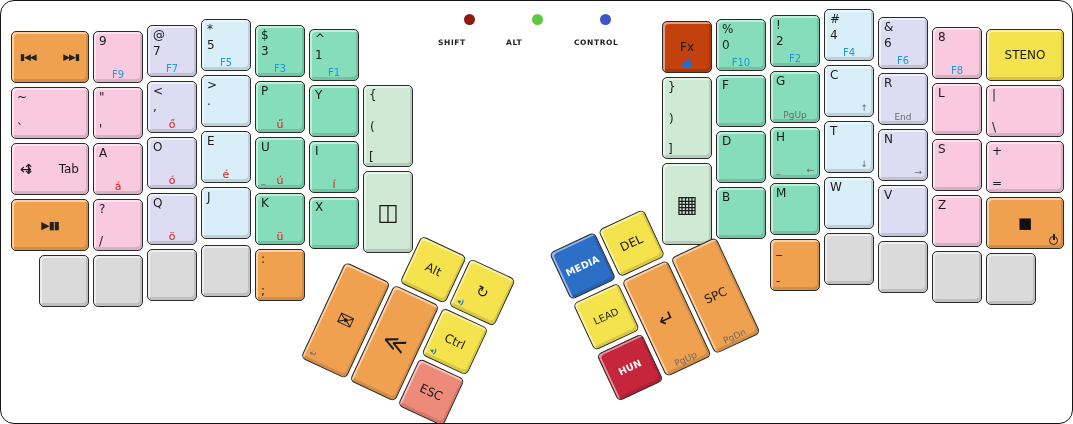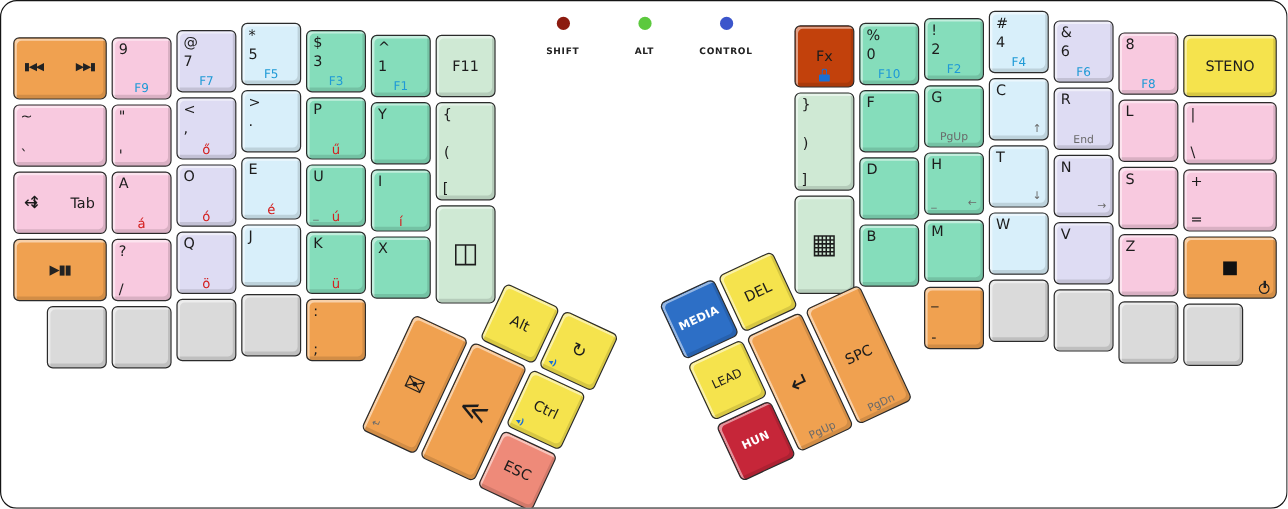--- a/index.html
+++ b/index.html
@@ -34,21 +34,21 @@
   .c-ic20{font-size:20px}
   .c-ic24{font-size:23px}
   .c-stop{font-size:15px;color:#111}
   .c-vol{color:#1a6fd4;font-size:7px;font-weight:bold}
   .c-lock{width:9px;height:6px;background:#1a6fd4;border-radius:1px}
   .c-lock::before{content:"";position:absolute;top:-5px;left:2px;width:5px;height:6px;
       border:1.5px solid #1a6fd4;border-bottom:none;border-radius:3px 3px 0 0;box-sizing:border-box}
   .c-power{width:9px;height:9px;border:1.5px solid #222;border-radius:50%;box-sizing:border-box}
   .c-power::after{content:"";position:absolute;left:50%;top:-3px;width:2px;height:6px;background:#222;transform:translateX(-50%)}
   
-  .ind{position:absolute;top:13px;width:62px;text-align:center}
+  .ind{position:absolute;top:13px;width:62px;}
   .dot{display:block;width:11px;height:11px;border-radius:50%;margin:0 auto}
   .ind-label{display:block;margin-top:13px;font-size:7.5px;letter-spacing:.6px;color:#222;font-weight:bold}
 </style>
 </head>
 <body>
 
 <div class="board">
 
   <div class="indicators">
     <div class="ind" style="left:437px">
@@ -157,23 +157,20 @@
       </div>
       <div class="key" style="left: 308px; top: 84px; width: 50px; height: 52px; background: rgb(133, 221, 187);">
         <span class="lg p-tl">Y</span>
       </div>
       <div class="key" style="left: 308px; top: 140px; width: 50px; height: 52px; background: rgb(133, 221, 187);">
         <span class="lg p-tl">I</span>
         <span class="lg p-bc c-red">í</span>
       </div>
       <div class="key" style="left: 308px; top: 196px; width: 50px; height: 52px; background: rgb(133, 221, 187);">
         <span class="lg p-tl">X</span>
-      </div>
-      <div class="key" style="left: 362px; top: 28px; width: 50px; height: 52px; background: rgb(207, 233, 212);">
-        <span class="lg p-cc">F11</span>
       </div>
       <div class="key" style="left: 362px; top: 84px; width: 50px; height: 82px; background: rgb(207, 233, 212);">
         <span class="lg p-tl">{</span>
         <span class="lg p-mll">(</span>
         <span class="lg p-bl">[</span>
       </div>
       <div class="key" style="left: 362px; top: 170px; width: 50px; height: 82px; background: rgb(207, 233, 212);">
         <span class="lg p-cc c-ic24">◫</span>
       </div>
       <div class="key" style="left: 38px; top: 254px; width: 50px; height: 52px; background: rgb(218, 218, 218);"></div>

